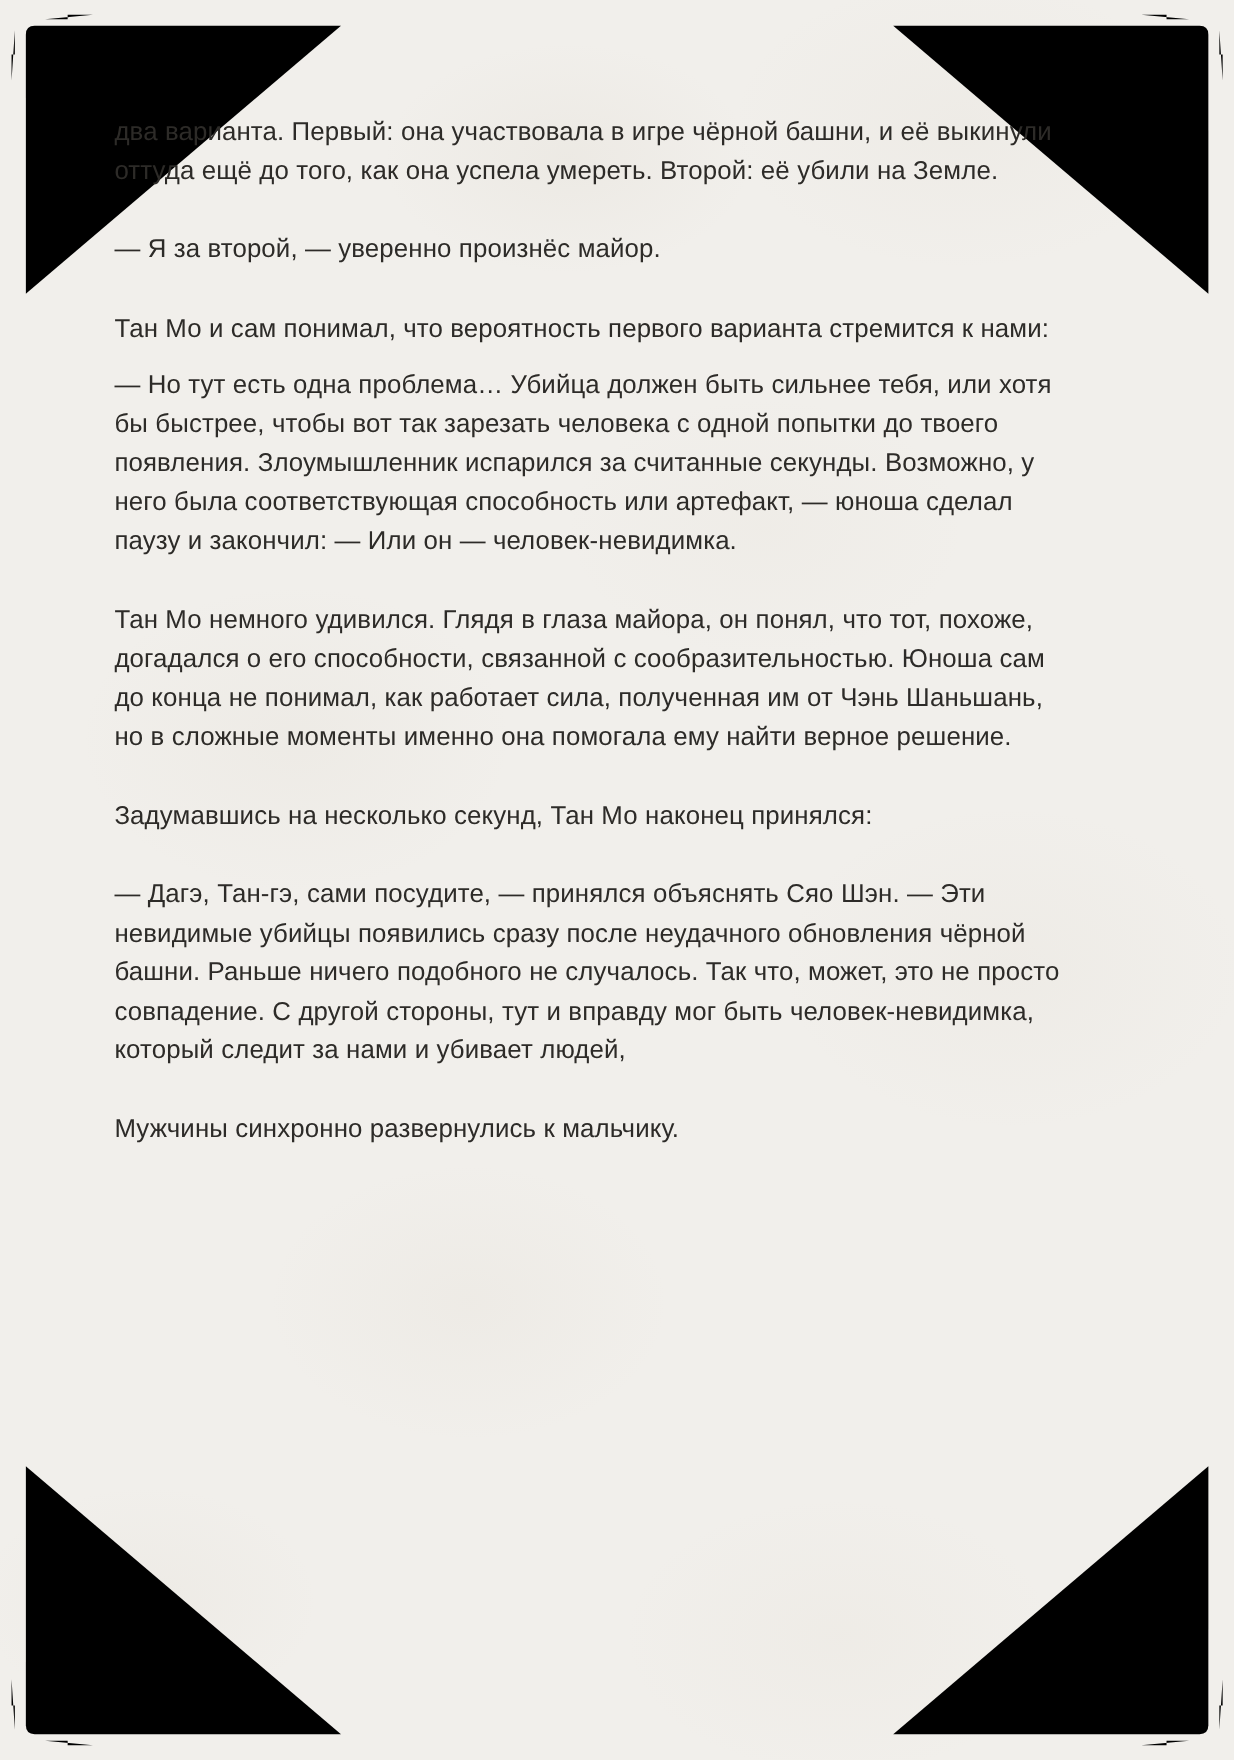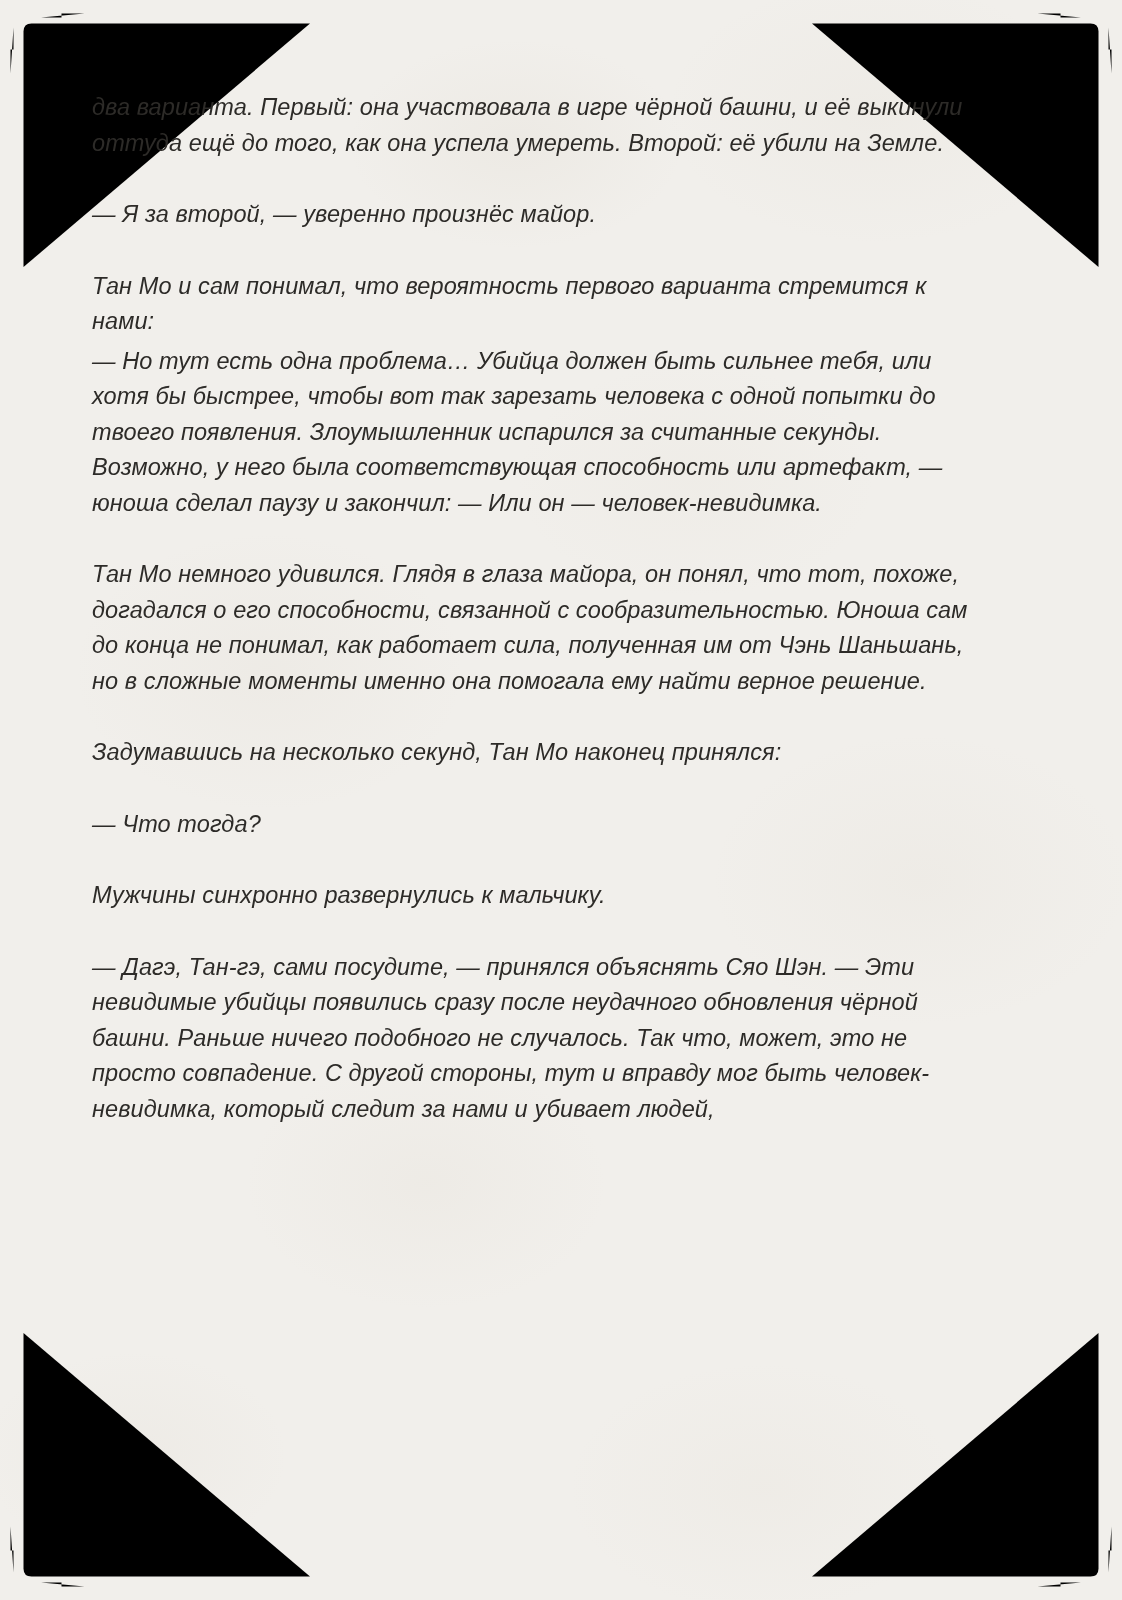--- a/index.html
+++ b/index.html
@@ -32,21 +32,21 @@
   }
   .text-col{
     position:absolute;
     left:88px;top:86px;width:893px;
     color:var(--ink);
     font-size:23.5px;
     line-height:35.5px;
     letter-spacing:.1px;
   }
   .block{margin:0 0 36px 0;}
-  .block p{margin:4px;font-style:italic;}
+  .block p{margin:16px;}
   .corner{position:absolute;width:320px;height:280px;overflow:visible;}
   .corner.tl{left:0;top:0;}
   .corner.tr{right:0;top:0;transform:scaleX(-1);}
   .corner.bl{left:0;bottom:0;transform:scaleY(-1);}
   .corner.br{right:0;bottom:0;transform:scale(-1,-1);}
   .defs-hidden{position:absolute;width:0;height:0;}
 </style>
 </head>
 <body>
 
@@ -88,23 +88,20 @@
       <p>Тан Мо и сам понимал, что вероятность первого варианта стремится к нами:</p>
       <p>— Но тут есть одна проблема… Убийца должен быть сильнее тебя, или хотя бы быстрее, чтобы вот так зарезать человека с одной попытки до твоего появления. Злоумышленник испарился за считанные секунды. Возможно, у него была соответствующая способность или артефакт, — юноша сделал паузу и закончил: — Или он — человек-невидимка.</p>
     </div>
     <div class="block">
       <p>Тан Мо немного удивился. Глядя в глаза майора, он понял, что тот, похоже, догадался о его способности, связанной с сообразительностью. Юноша сам до конца не понимал, как работает сила, полученная им от Чэнь Шаньшань, но в сложные моменты именно она помогала ему найти верное решение.</p>
     </div>
     <div class="block">
       <p>Задумавшись на несколько секунд, Тан Мо наконец принялся:</p>
     </div>
     <div class="block">
-      <p>— Что тогда?</p>
+      <p>— Дагэ, Тан-гэ, сами посудите, — принялся объяснять Сяо Шэн. — Эти невидимые убийцы появились сразу после неудачного обновления чёрной башни. Раньше ничего подобного не случалось. Так что, может, это не просто совпадение. С другой стороны, тут и вправду мог быть человек-невидимка, который следит за нами и убивает людей,</p>
     </div>
     <div class="block">
       <p>Мужчины синхронно развернулись к мальчику.</p>
-    </div>
-    <div class="block">
-      <p>— Дагэ, Тан-гэ, сами посудите, — принялся объяснять Сяо Шэн. — Эти невидимые убийцы появились сразу после неудачного обновления чёрной башни. Раньше ничего подобного не случалось. Так что, может, это не просто совпадение. С другой стороны, тут и вправду мог быть человек-невидимка, который следит за нами и убивает людей,</p>
     </div>
   </main>
 
 </div>
 
 </body></html>

